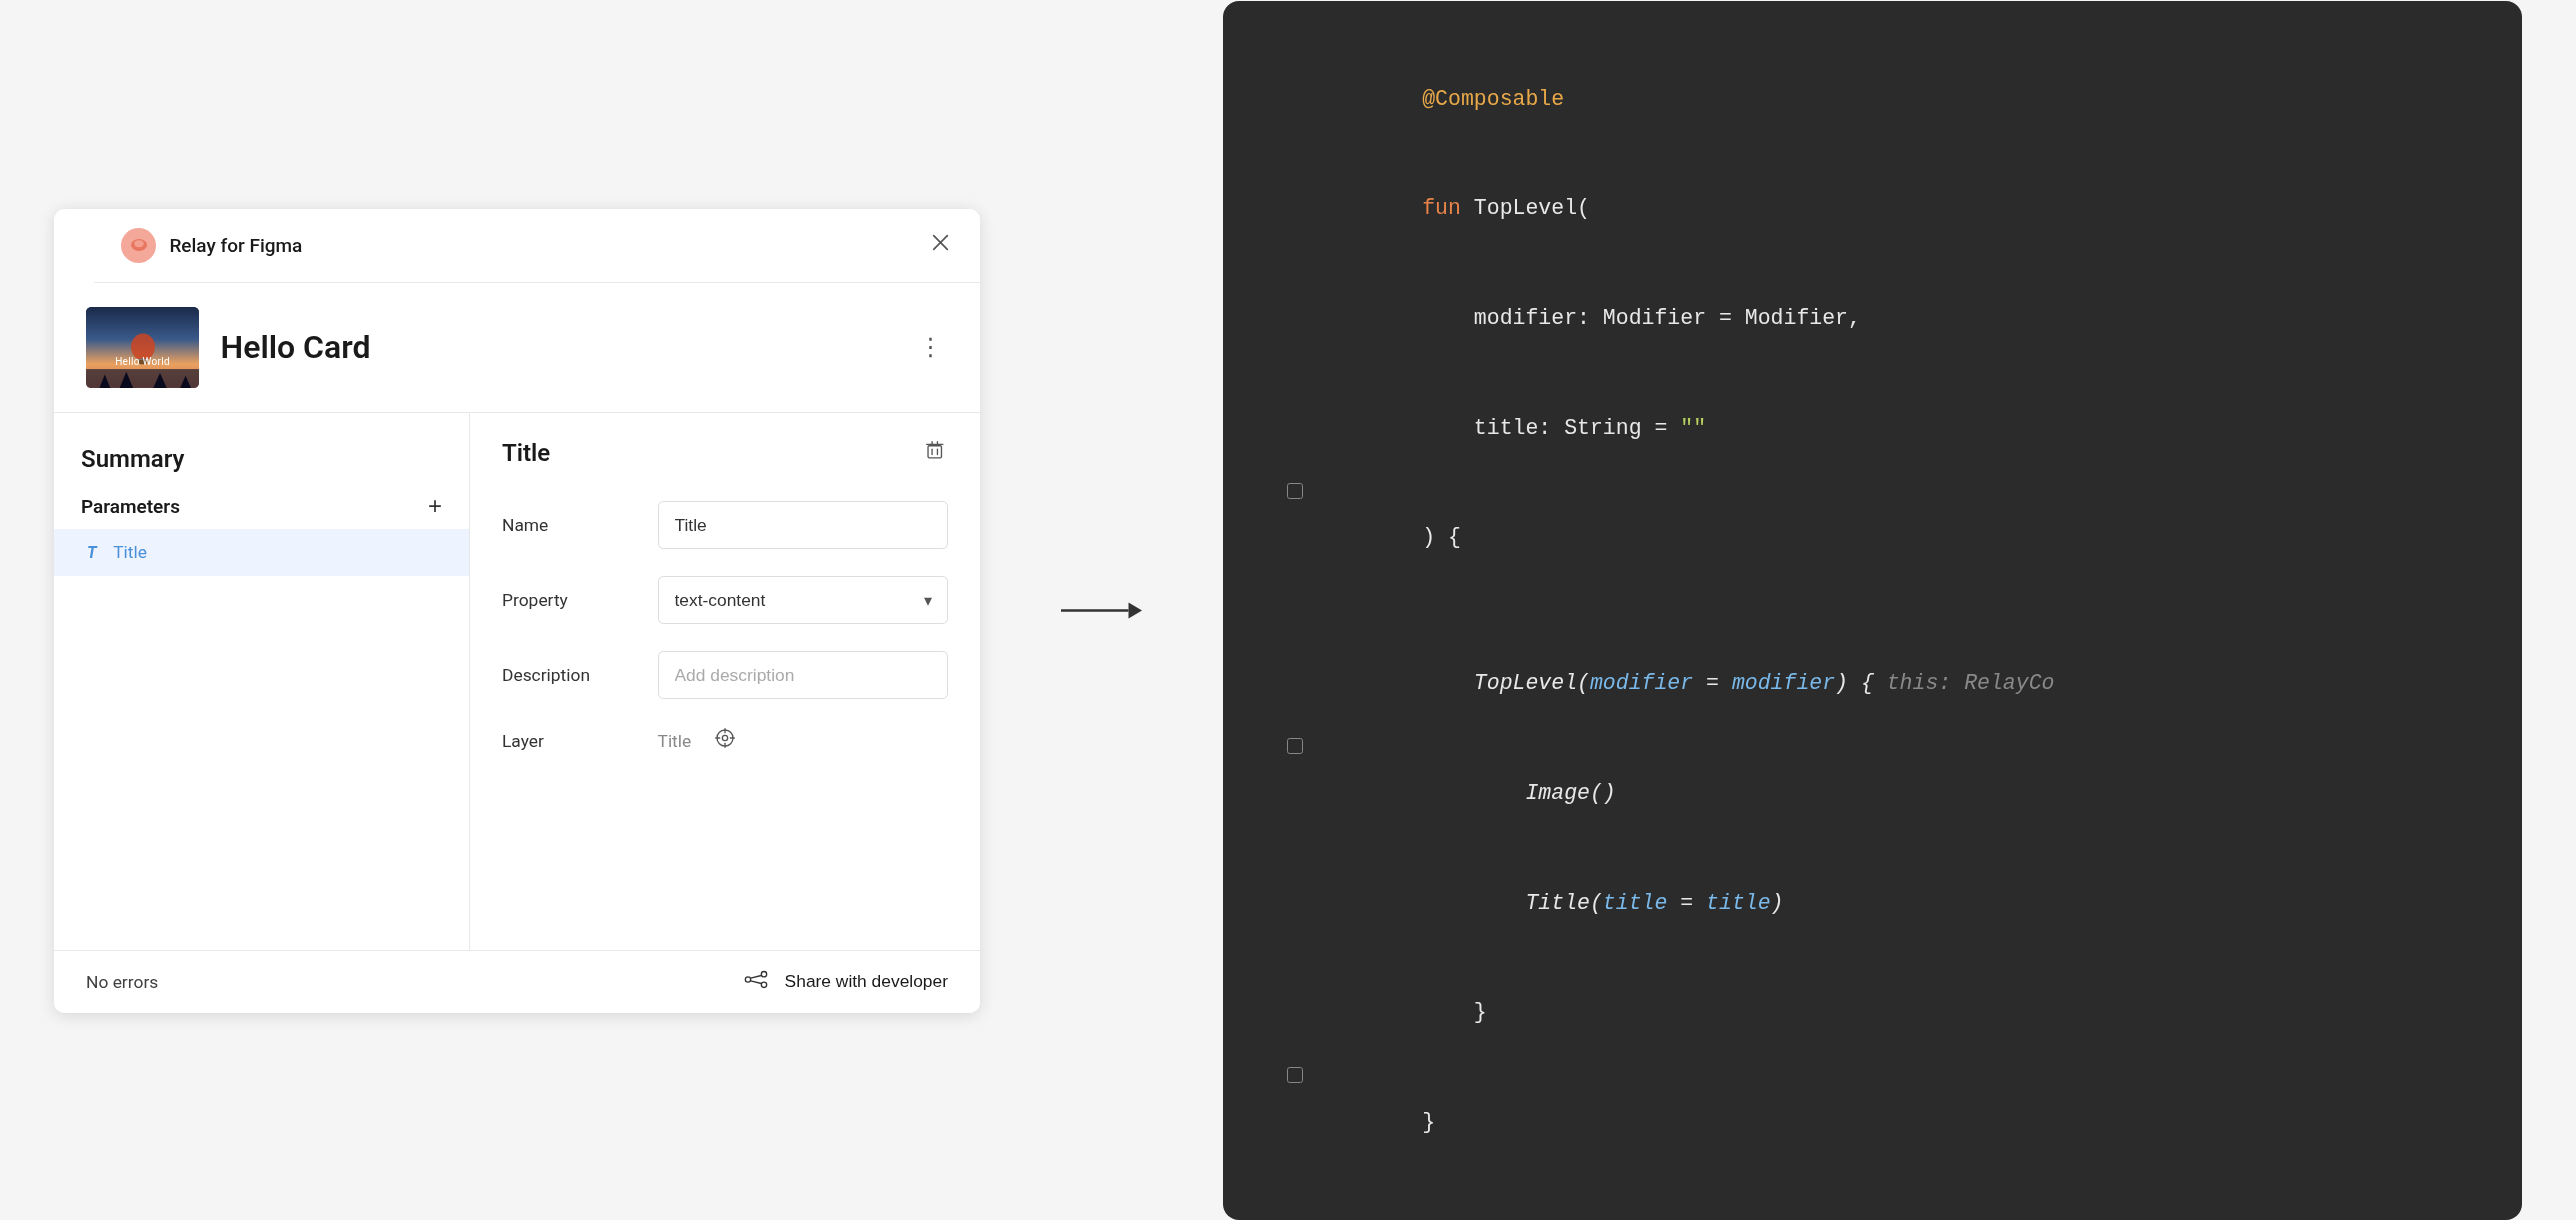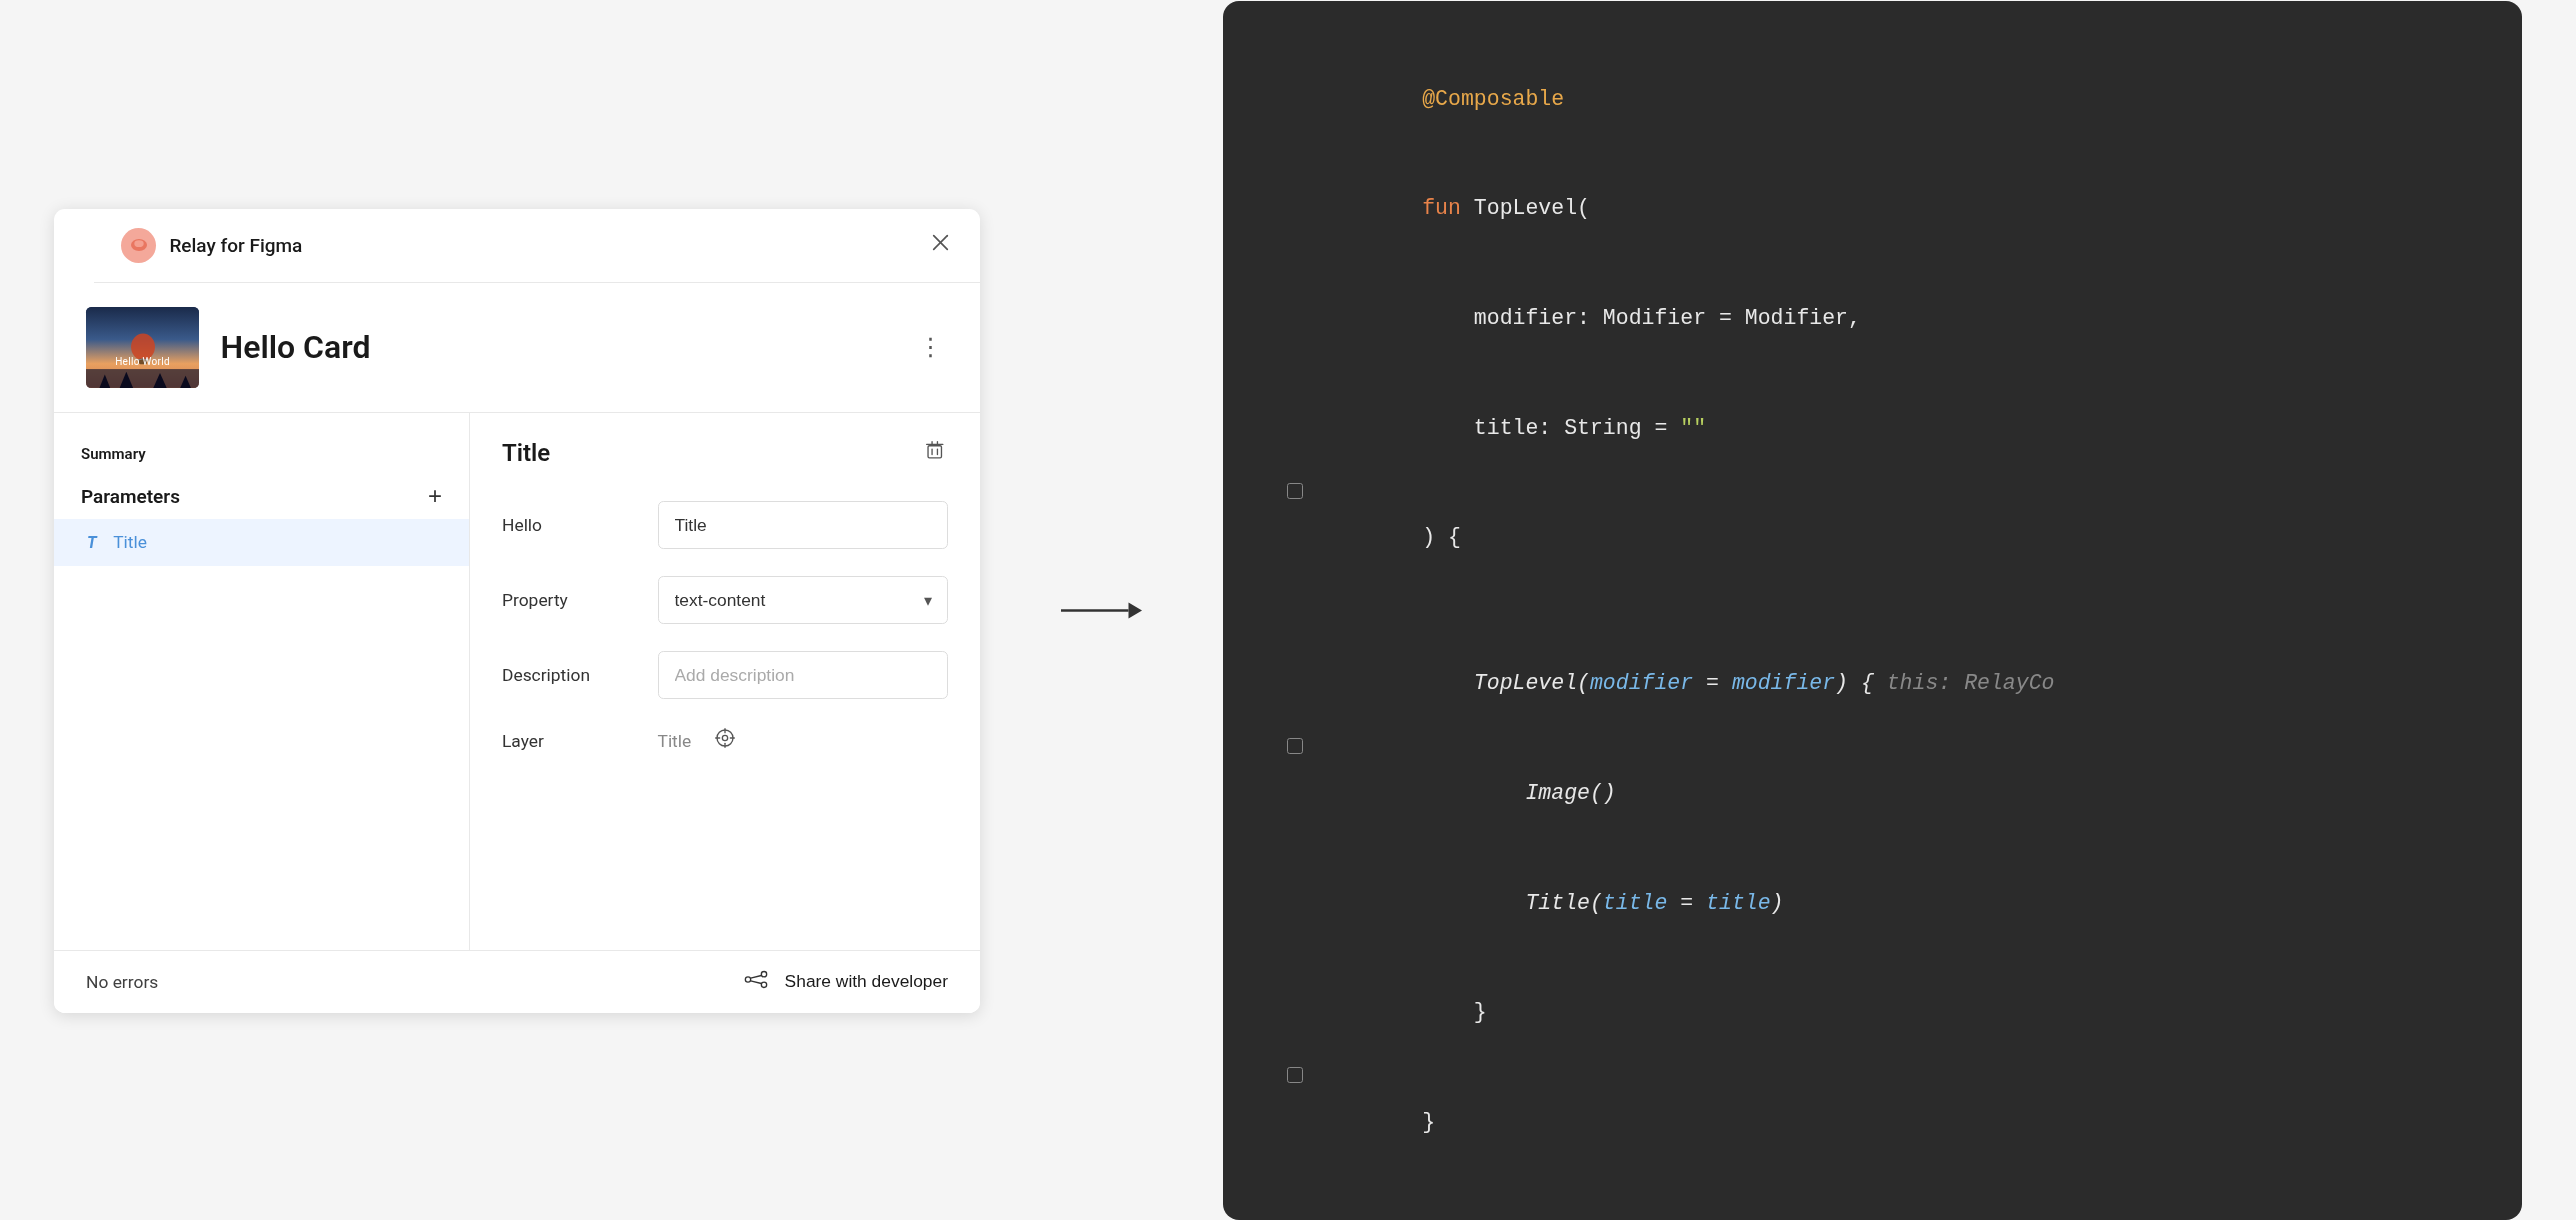--- a/index.html
+++ b/index.html
@@ -145,21 +145,21 @@
     }
 
     
     .left-sidebar {
       width: 416px;
       border-right: 0.7px solid #e8e8e8;
       padding: 21.5px 0;
     }
 
     .sidebar-section-title {
-      font-size: 15px;
+      font-size: 24px;
       font-weight: 600;
       color: #1a1a1a;
       padding: 10.7px 27px;
       cursor: pointer;
     }
 
     .parameters-header {
       display: flex;
       align-items: center;
       justify-content: space-between;
@@ -482,21 +482,21 @@
               <line x1="4" y1="8" x2="28" y2="8" stroke="#555" stroke-width="2" stroke-linecap="round"></line>
               <line x1="12" y1="8" x2="12" y2="4" stroke="#555" stroke-width="2" stroke-linecap="round"></line>
               <line x1="20" y1="8" x2="20" y2="4" stroke="#555" stroke-width="2" stroke-linecap="round"></line>
               <line x1="12" y1="15" x2="12" y2="23" stroke="#555" stroke-width="2" stroke-linecap="round"></line>
               <line x1="20" y1="15" x2="20" y2="23" stroke="#555" stroke-width="2" stroke-linecap="round"></line>
             </svg>
           </button>
         </div>
 
         <div class="form-row">
-          <label class="form-label">Hello</label>
+          <label class="form-label">Name</label>
           <input class="form-input" type="text" value="Title" style="">
         </div>
 
         <div class="form-row">
           <label class="form-label">Property</label>
           <div class="form-select-wrapper">
             <select class="form-select">
               <option>text-content</option>
               <option>visibility</option>
               <option>image</option>

